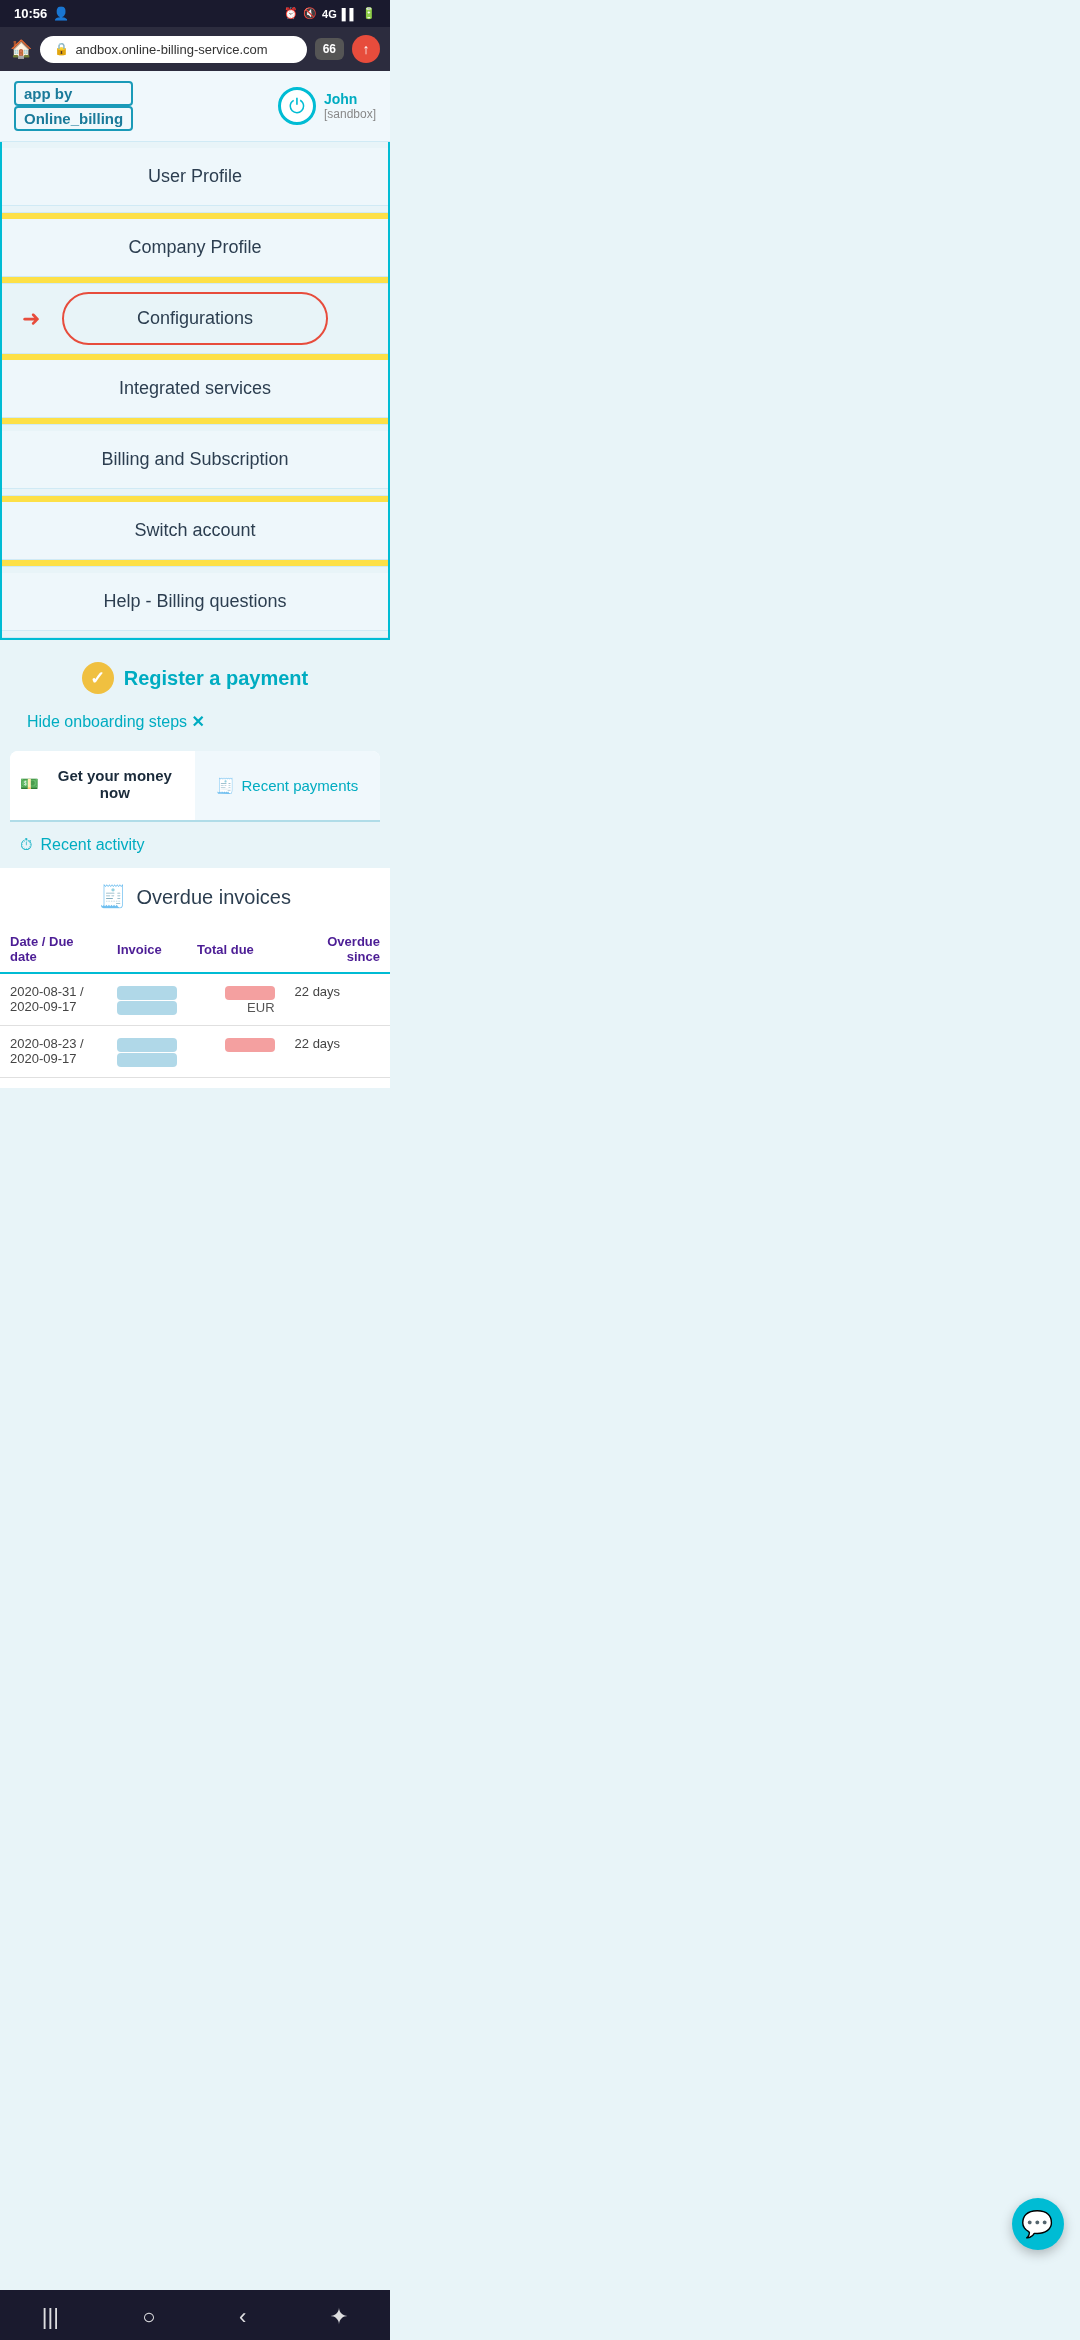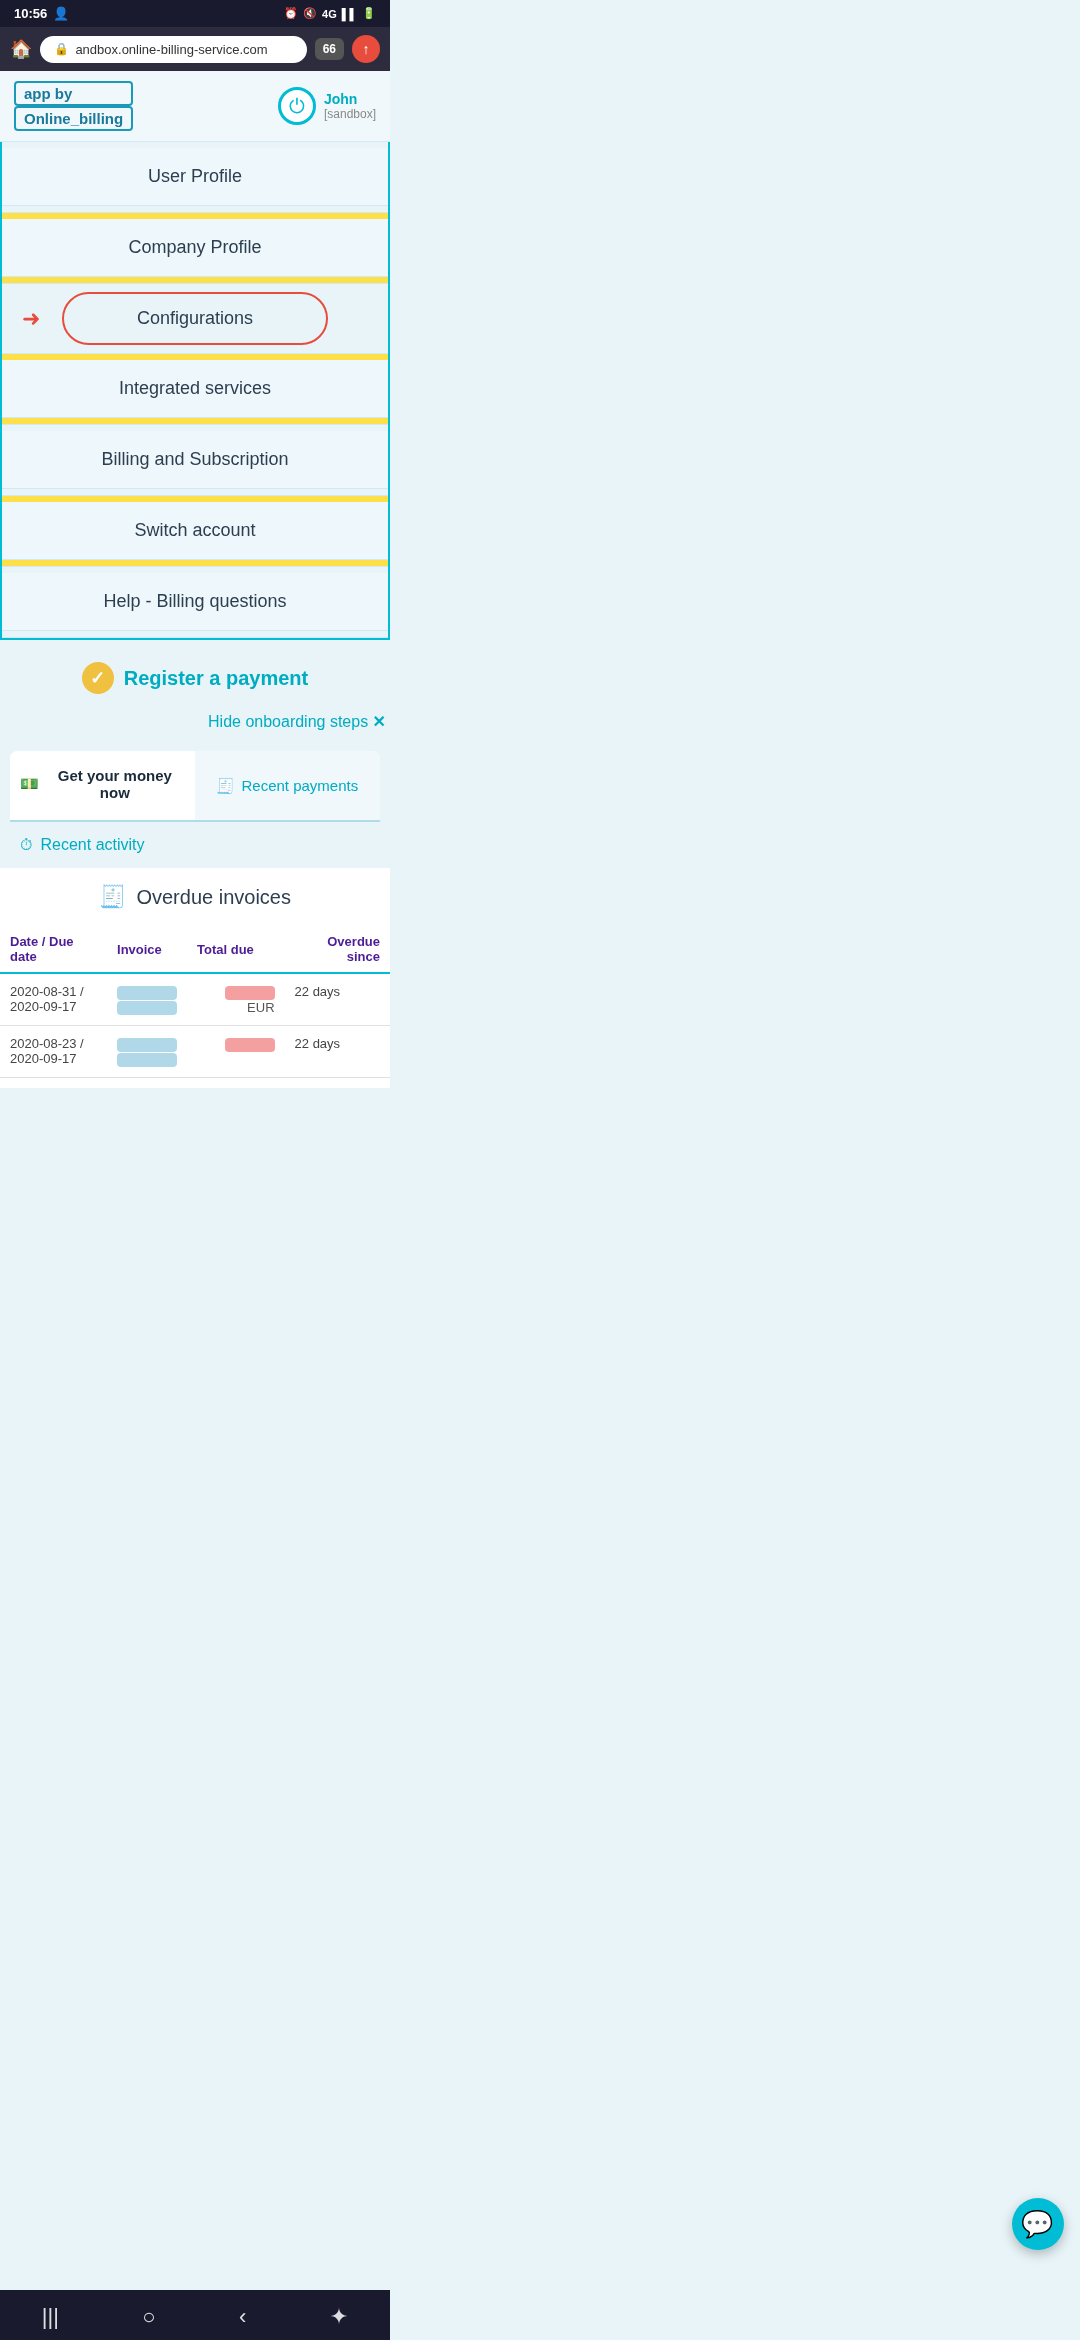--- a/index.html
+++ b/index.html
@@ -168,24 +168,24 @@
       border-radius: 50%;
       background: #f0c040;
       display: flex;
       align-items: center;
       justify-content: center;
       color: white;
       font-size: 18px;
     }
 
     .hide-onboarding {
-      text-align: right;
+      text-align: left;
       color: #00acc1;
       font-size: 16px;
-      padding: 8px 4px 20px;
+      padding: 8px 27px 20px;
     }
     .x-icon { color: #00acc1; font-weight: bold; }
 
     
     .tabs-row {
       display: flex;
       border-bottom: 2px solid #b0dce8;
       background: white;
       margin: 0 10px;
       border-radius: 8px 8px 0 0;

